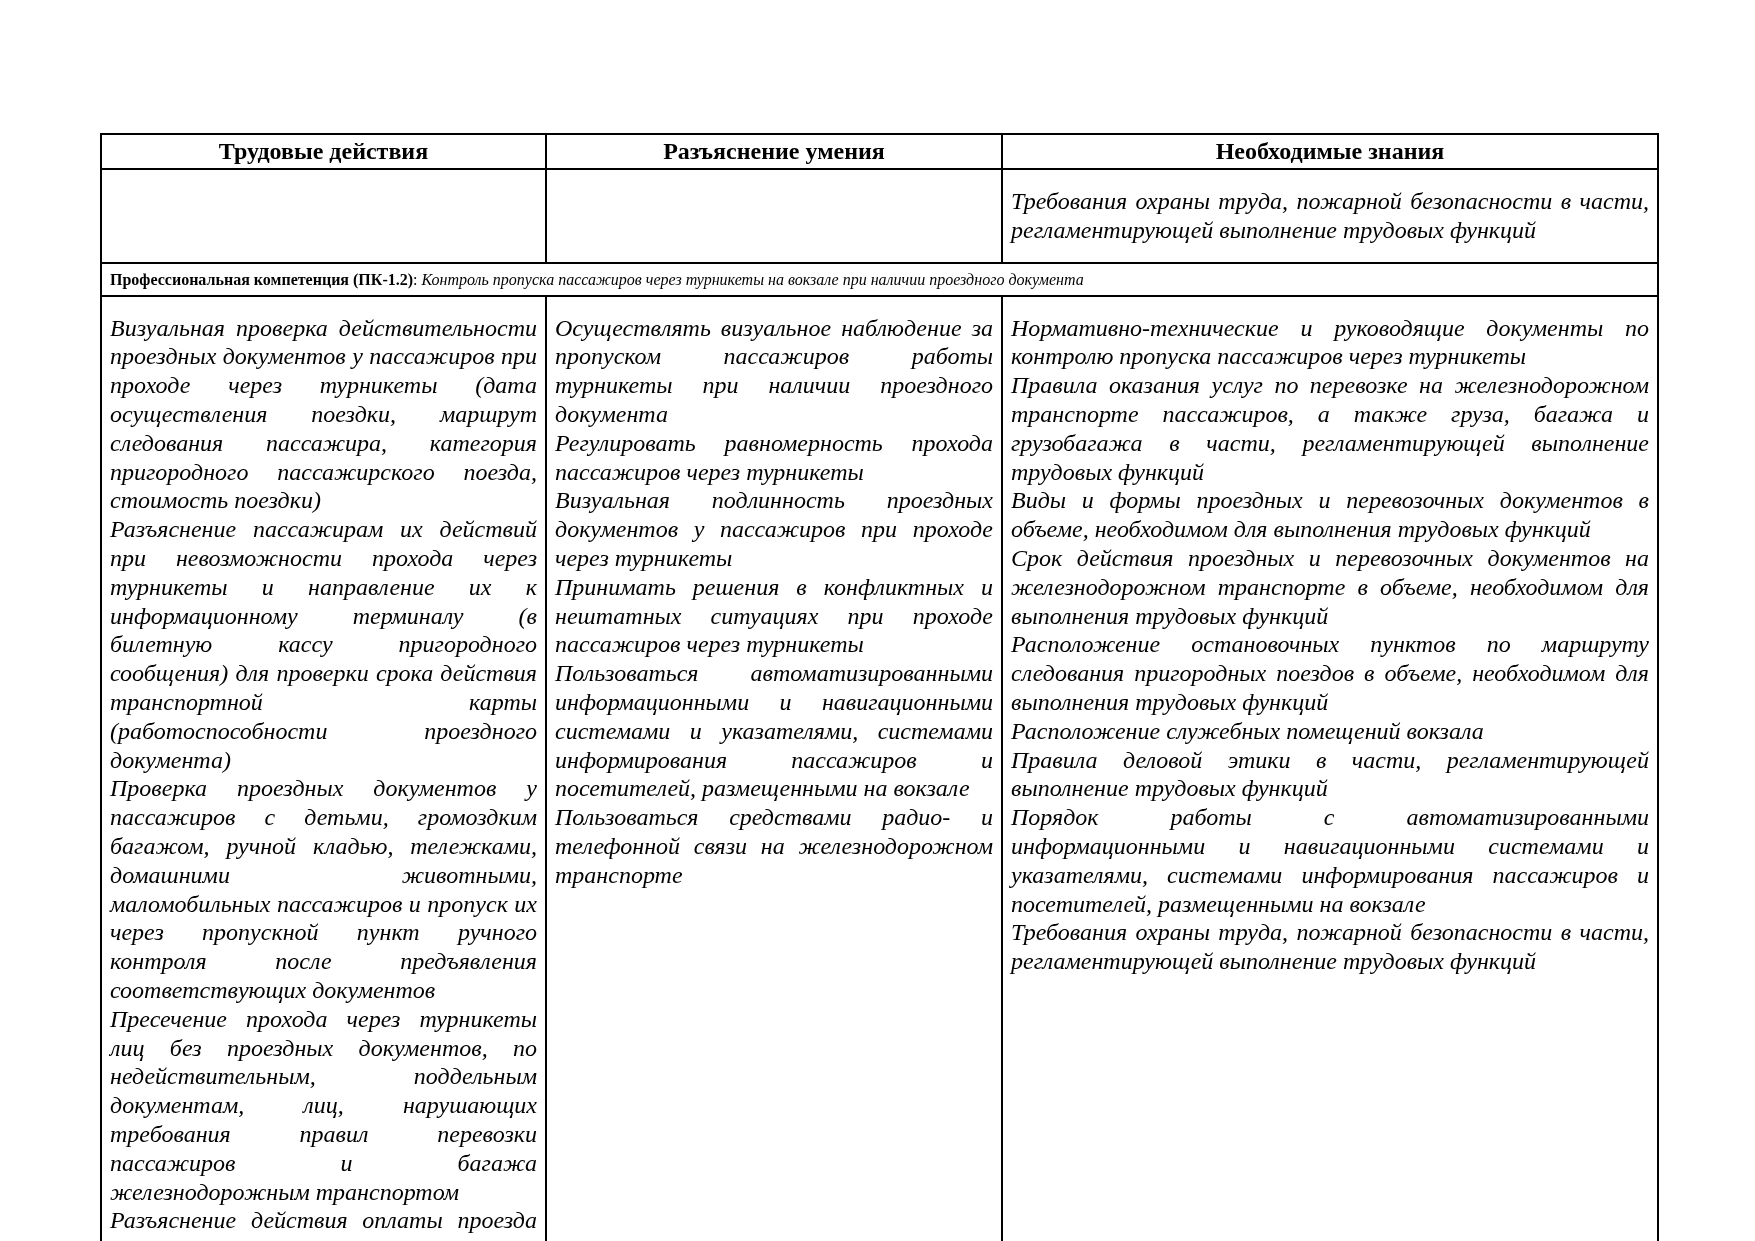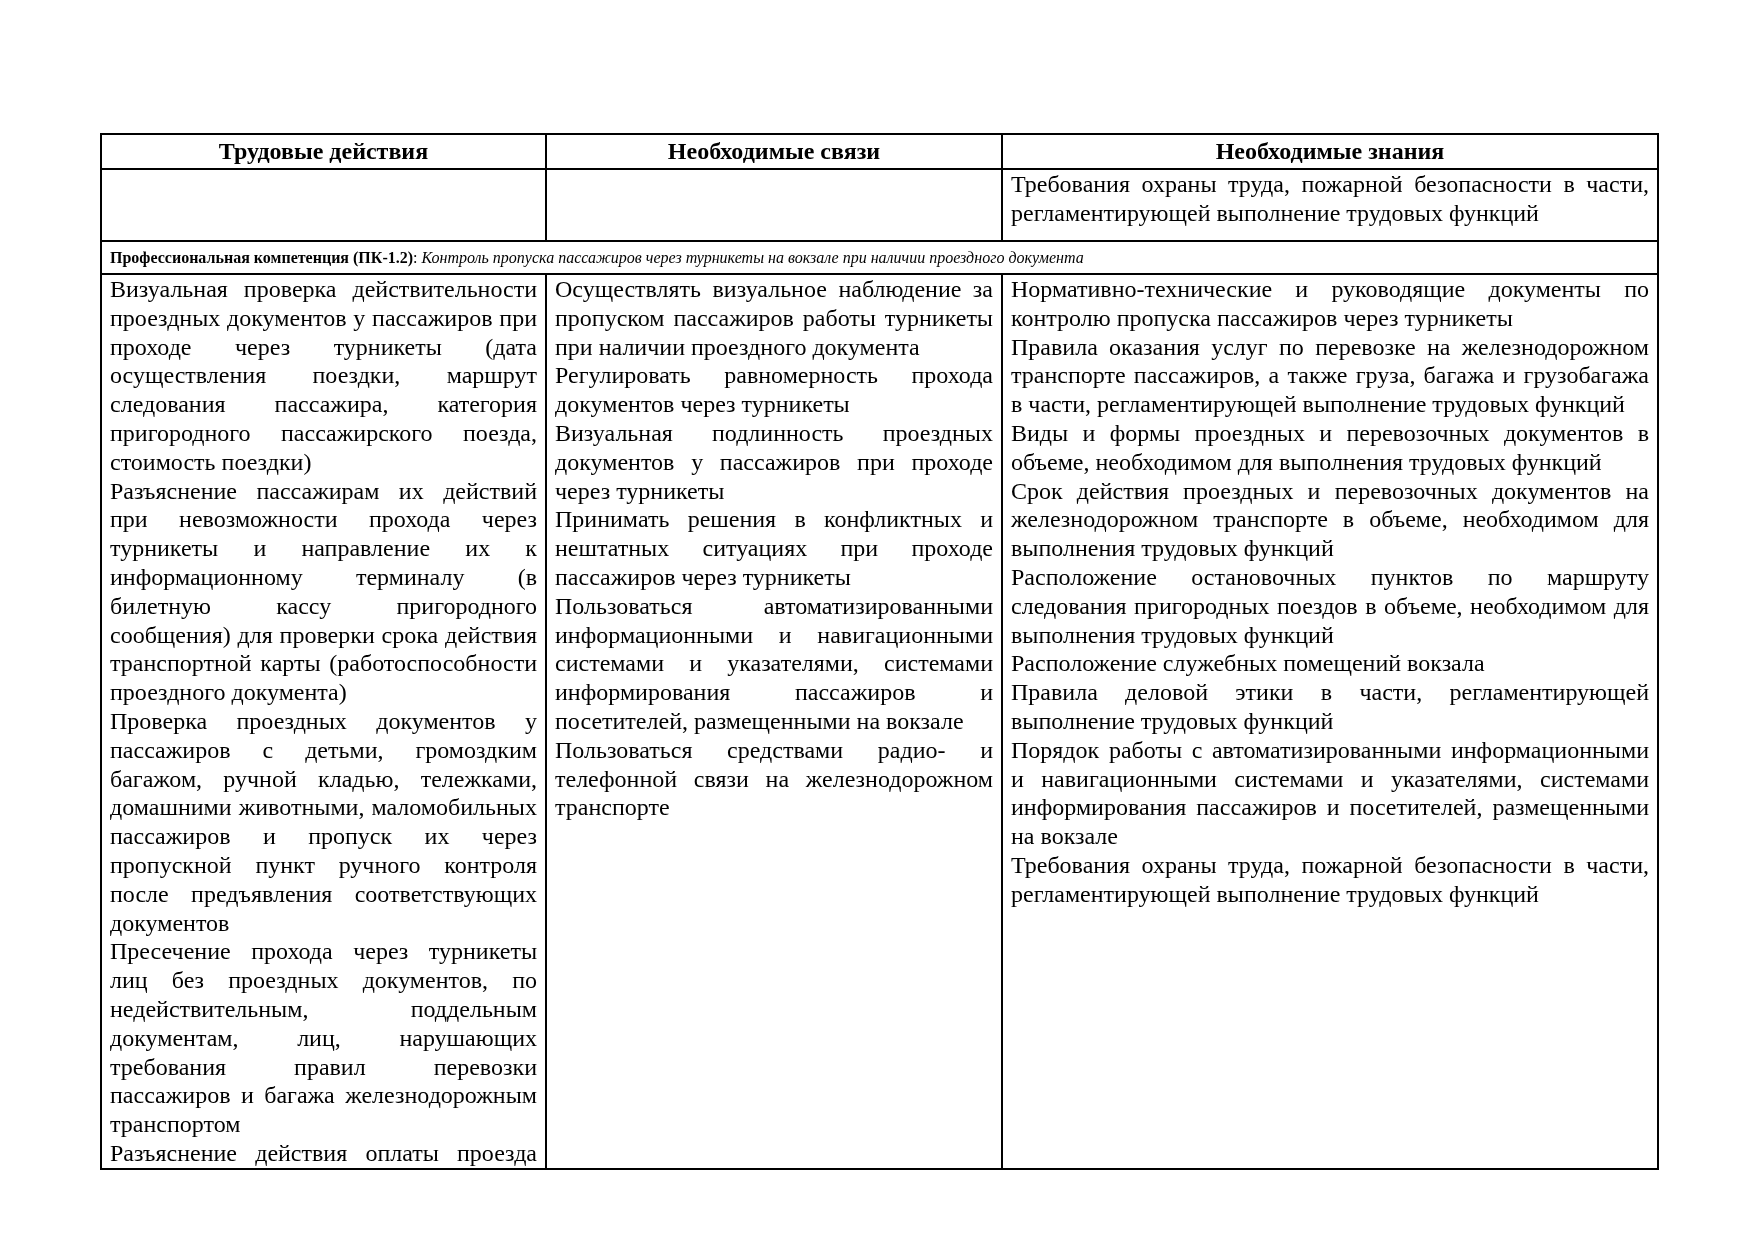--- a/index.html
+++ b/index.html
@@ -34,21 +34,21 @@
     line-height: 29px;
     padding: 2px 6px;
   }
   .col-actions   { width: 445px; }
   .col-skills    { width: 456px; }
   .col-knowledge { width: 656px; }
 
   .carryover-row td { height: 72px; }
   .body-row td      { height: 806px; }
 
-  .cell { padding: 0 8px; }
+  .cell { padding: 17px 8px; font-style: italic; }
   .para {
     font-size: 24px;
     line-height: 28.8px;
     text-align: justify;
     hyphens: none;
   }
   .justify-last { text-align-last: justify; }
 
   .competency-cell {
     font-size: 16px;
@@ -65,21 +65,21 @@
 <div class="page">
   <table class="doc-table">
     <colgroup>
       <col class="col-actions">
       <col class="col-skills">
       <col class="col-knowledge">
     </colgroup>
     <thead>
       <tr>
         <th>Трудовые действия</th>
-        <th>Необходимые связи</th>
+        <th>Разъяснение умения</th>
         <th>Необходимые знания</th>
       </tr>
     </thead>
     <tbody>
       <tr class="carryover-row">
         <td class="cell"></td>
         <td class="cell"></td>
         <td class="cell">
           <p class="para">Требования охраны труда, пожарной безопасности в части, регламентирующей выполнение трудовых функций</p>
         </td>
@@ -90,21 +90,21 @@
       <tr class="body-row">
         <td class="cell">
             <p class="para">Визуальная проверка действительности проездных документов у пассажиров при проходе через турникеты (дата осуществления поездки, маршрут следования пассажира, категория пригородного пассажирского поезда, стоимость поездки)</p>
             <p class="para">Разъяснение пассажирам их действий при невозможности прохода через турникеты и направление их к информационному терминалу (в билетную кассу пригородного сообщения) для проверки срока действия транспортной карты (работоспособности проездного документа)</p>
             <p class="para">Проверка проездных документов у пассажиров с детьми, громоздким багажом, ручной кладью, тележками, домашними животными, маломобильных пассажиров и пропуск их через пропускной пункт ручного контроля после предъявления соответствующих документов</p>
             <p class="para">Пресечение прохода через турникеты лиц без проездных документов, по недействительным, поддельным документам, лиц, нарушающих требования правил перевозки пассажиров и багажа железнодорожным транспортом</p>
             <p class="para justify-last">Разъяснение действия оплаты проезда</p>
           </td>
         <td class="cell">
             <p class="para">Осуществлять визуальное наблюдение за пропуском пассажиров работы турникеты при наличии проездного документа</p>
-            <p class="para">Регулировать равномерность прохода документов через турникеты</p>
+            <p class="para">Регулировать равномерность прохода пассажиров через турникеты</p>
             <p class="para">Визуальная подлинность проездных документов у пассажиров при проходе через турникеты</p>
             <p class="para">Принимать решения в конфликтных и нештатных ситуациях при проходе пассажиров через турникеты</p>
             <p class="para">Пользоваться автоматизированными информационными и навигационными системами и указателями, системами информирования пассажиров и посетителей, размещенными на вокзале</p>
             <p class="para">Пользоваться средствами радио- и телефонной связи на железнодорожном транспорте</p>
           </td>
         <td class="cell">
             <p class="para">Нормативно-технические и руководящие документы по контролю пропуска пассажиров через турникеты</p>
             <p class="para">Правила оказания услуг по перевозке на железнодорожном транспорте пассажиров, а также груза, багажа и грузобагажа в части, регламентирующей выполнение трудовых функций</p>
             <p class="para">Виды и формы проездных и перевозочных документов в объеме, необходимом для выполнения трудовых функций</p>
             <p class="para">Срок действия проездных и перевозочных документов на железнодорожном транспорте в объеме, необходимом для выполнения трудовых функций</p>

